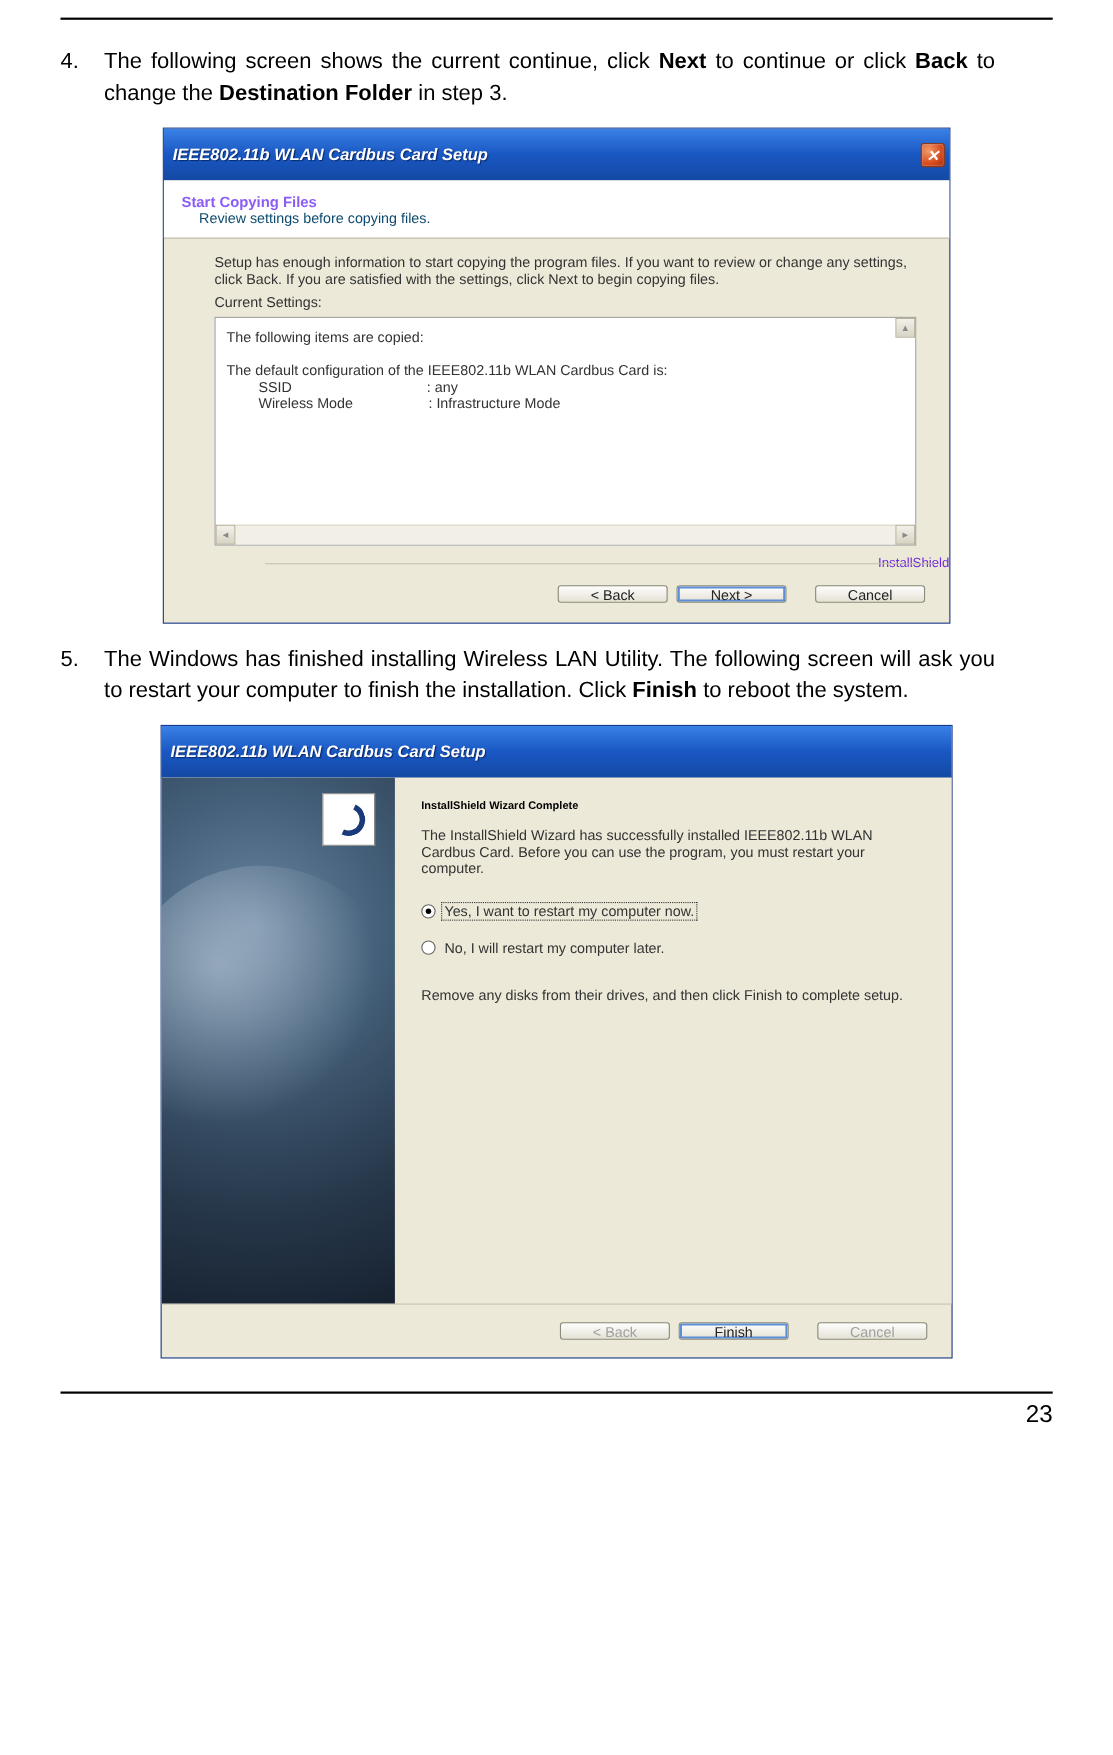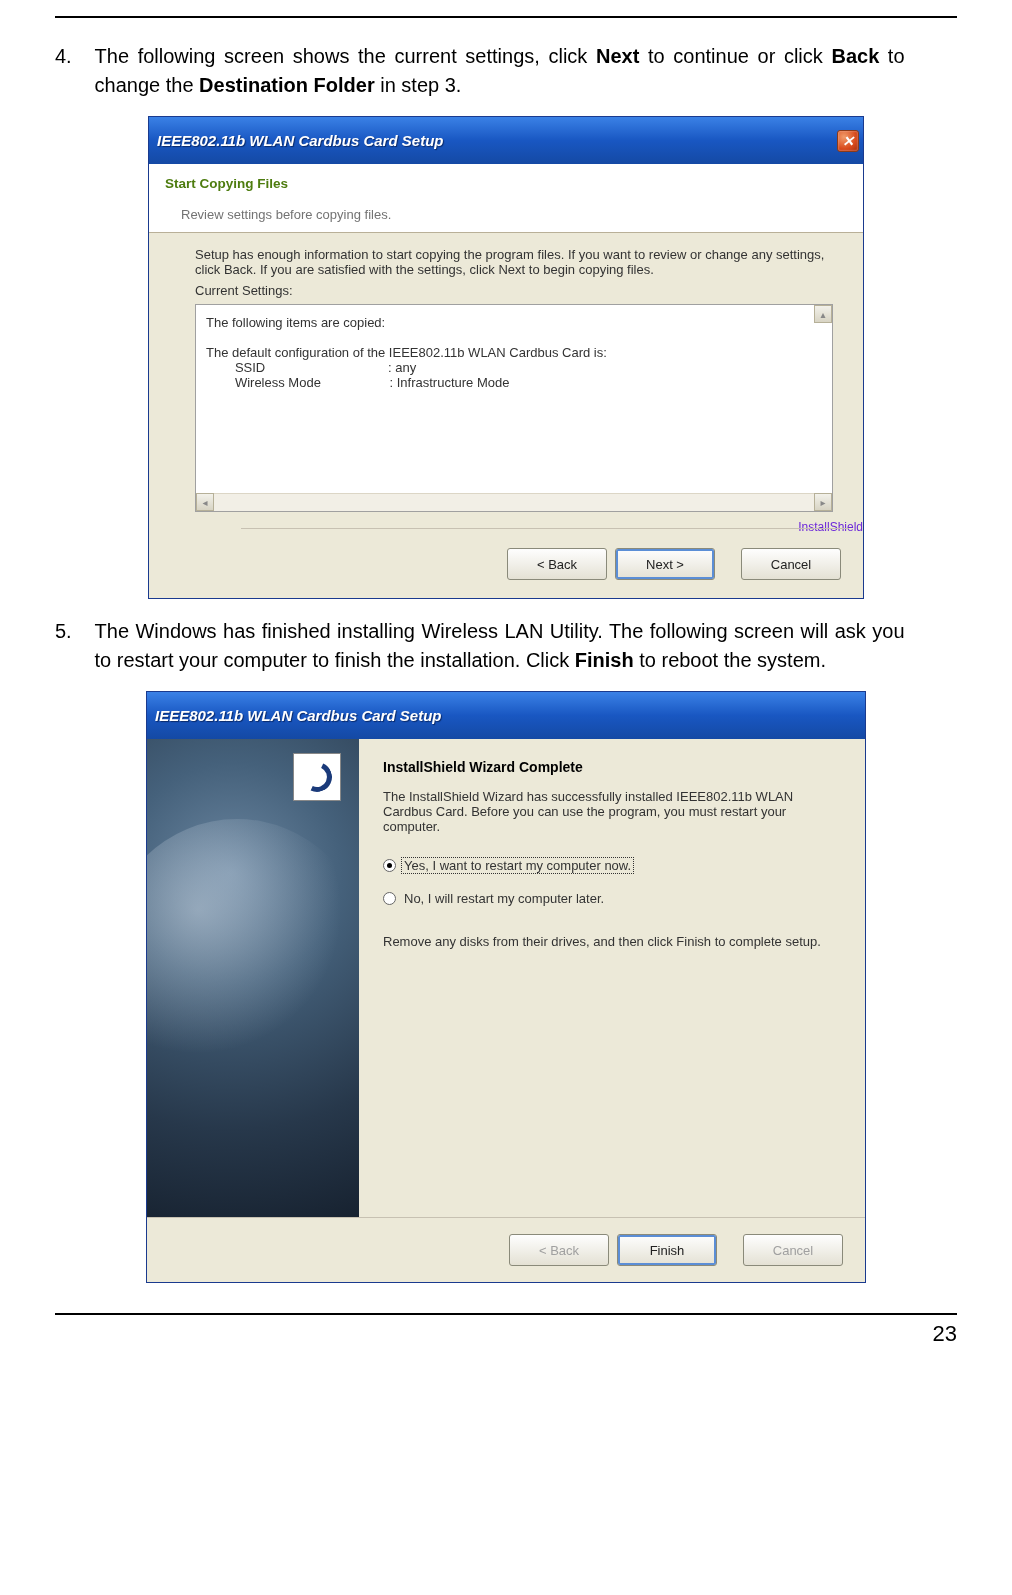--- a/index.html
+++ b/index.html
@@ -37,22 +37,22 @@
   }
   .titlebar-text { flex:1; font-size:15px; text-shadow:1px 1px 1px #0a2a6a; }
   .close-btn {
     width:22px; height:22px; border-radius:3px;
     background: radial-gradient(circle at 30% 30%, #f29c6a, #d84a1c 60%, #a32a0a);
     border:1px solid #8a3a1a; color:#fff; font-weight:bold; font-size:14px;
     display:flex; align-items:center; justify-content:center;
     box-shadow: inset 0 0 2px rgba(255,255,255,.6);
   }
   .d1-header { background:#fff; padding:12px 14px 10px 16px; border-bottom:1px solid #b9b098; }
-  .d1-h-title { font-weight:bold; font-size:13.5px; color:#4d7c0f; }
-  .d1-h-sub { margin-top:16px; margin-left:16px; color:#737373; }
+  .d1-h-title { font-weight:bold; font-size:13.5px; color:#8b5cf6; }
+  .d1-h-sub { margin-top:0; margin-left:16px; color:#0c4a6e; }
   .d1-body { padding:14px 30px 6px 46px; color:#333; }
   .d1-body p { margin:0 0 6px 0; }
   .settings-box {
     background:#fff; border:1px solid #a0a0a0;
     height:208px; position:relative; margin-top:6px;
     padding:10px 10px;
   }
   .settings-box .line { white-space:pre; }
   .scroll-up, .scroll-left, .scroll-right {
     position:absolute; width:18px; height:18px;
@@ -67,21 +67,21 @@
     position:absolute; left:18px; right:18px; bottom:0; height:18px;
     background:#f2efe6; border-top:1px solid #dcd6c6;
   }
   .install-shield { color:#6d28d9; font-size:12px; margin:2px 0 0 16px; position:relative;text-align:right; }
   .install-shield::after {
     content:""; position:absolute; left:76px; right:14px; top:8px;
     border-top:1px solid #c7c1b2;
   }
   .btn-row { display:flex; justify-content:flex-end; gap:8px; padding:14px 22px 18px 22px; }
   .btn {
-    min-width:100px; height:32px;
+    min-width:100px; height:16px;
     background: linear-gradient(#fefefe,#e4e1d4);
     border:1px solid #8a8a7a; border-radius:3px;
     font-size:13px; display:flex; align-items:center; justify-content:center;
     color:#222;
   }
   .btn.default { box-shadow: 0 0 0 2px #5b8ed6 inset; }
   .btn.disabled { color:#a0a0a0; }
 
   
   .d2-inner { display:flex; height:478px; background:#ece9d8; }
@@ -99,42 +99,42 @@
     position:absolute; right:18px; top:14px; width:48px; height:48px;
     background:#fff; border:1px solid #888;
     display:flex; align-items:center; justify-content:center;
   }
   .d2-icon .arc {
     width:30px; height:30px; border:5px solid #1a3a7a; border-radius:50%;
     border-top-color:transparent; border-left-color:transparent;
     transform:rotate(-20deg);
   }
   .d2-main { flex:1; padding:20px 30px 10px 24px; color:#333; }
-  .d2-main h2 { margin:0 0 14px 0; font-size:14px; font-weight:bold; color:#000; }
+  .d2-main h2 { margin:0 0 14px 0; font-size:10px; font-weight:bold; color:#000; }
   .d2-main p { margin:0 0 18px 0; }
   .radio-row { display:flex; align-items:center; margin:24px 0 18px 0; }
   .radio {
     width:13px; height:13px; border:1px solid #666; border-radius:50%;
     margin-right:6px; background:#fff; display:flex; align-items:center; justify-content:center;
   }
   .radio.checked::after { content:""; width:5px; height:5px; background:#000; border-radius:50%; }
   .radio-label { padding:0 2px; }
   .radio-label.focus { outline:1px dotted #333; }
   .d2 .btn-row { border-top:1px solid #c7c1b2; margin-top:0; padding:16px 22px 16px 22px; }
 </style>
 </head>
 <body>
 
 <div class="page">
   <hr class="hr">
 
   <div class="step">
     <span class="step-num">4.</span>
     <span class="step-body">
-      <span>The following screen shows the current settings, click </span><span class="b">Next</span><span> to continue or click </span><span class="b">Back</span><span> to change the </span><span class="b">Destination Folder</span><span> in step 3.</span>
+      <span>The following screen shows the current continue, click </span><span class="b">Next</span><span> to continue or click </span><span class="b">Back</span><span> to change the </span><span class="b">Destination Folder</span><span> in step 3.</span>
     </span>
   </div>
 
   <div class="dialog">
     <div class="titlebar">
       <span class="titlebar-text">IEEE802.11b WLAN Cardbus Card Setup</span>
       <div class="close-btn">
         <span>✕</span>
       </div>
     </div>

